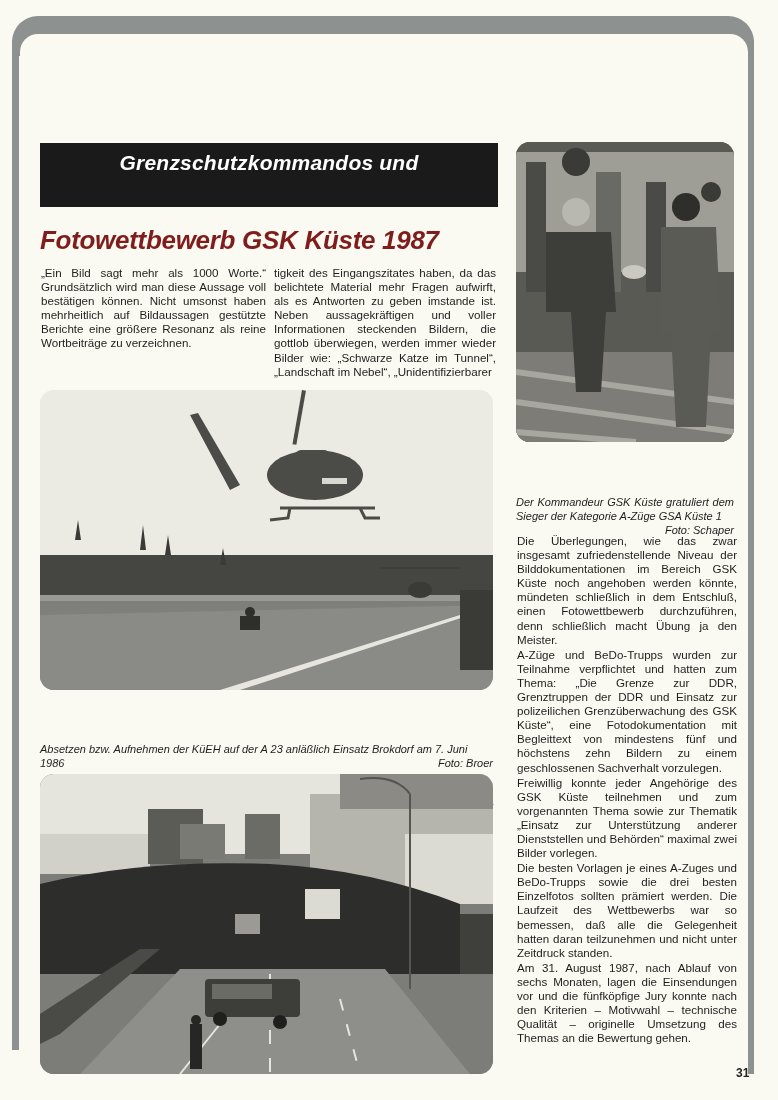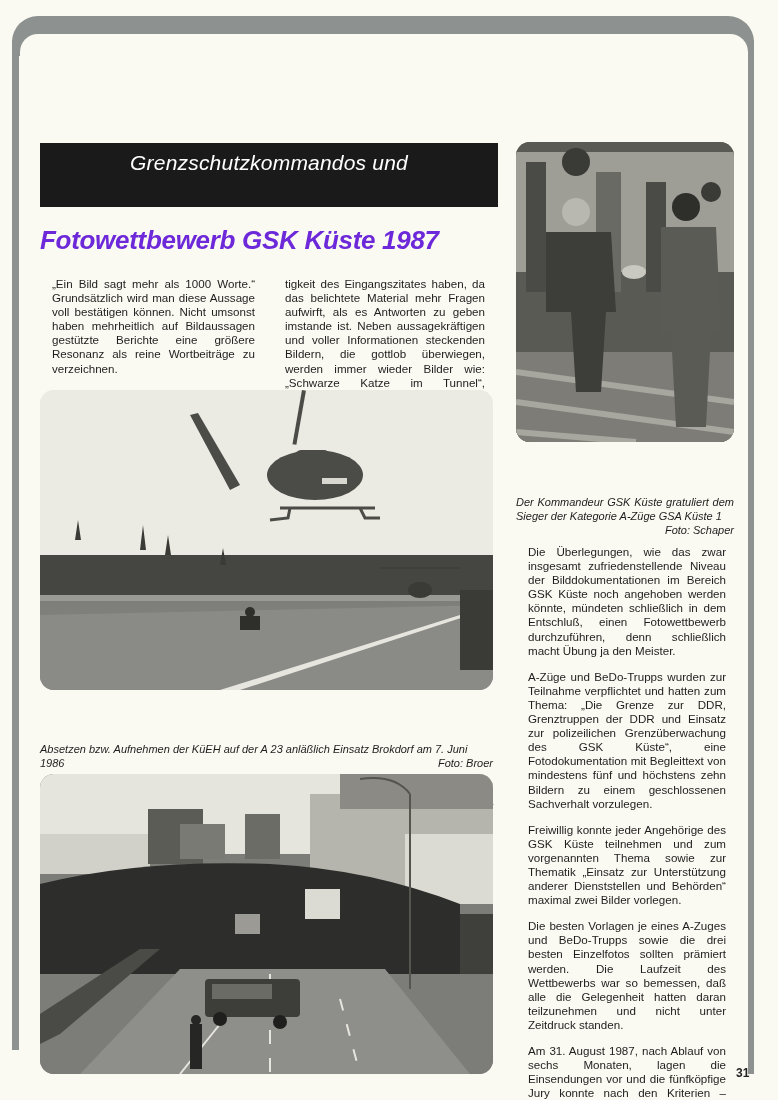--- a/index.html
+++ b/index.html
@@ -16,33 +16,33 @@
   .frame-inner {
     position:absolute; left:20px; top:34px; width:728px; height:40px;
     background:#fbfaf2; border-radius:18px 18px 0 0;
   }
   .frame-left { position:absolute; left:12px; top:40px; width:7px; height:1010px; background:#8d9290; }
   .frame-right { position:absolute; left:748px; top:40px; width:6px; height:1034px; background:#8d9290; }
 
   .section-banner {
     position:absolute; left:40px; top:143px; width:458px; height:64px;
     background:#1a1a1a; color:#fff; text-align:center;
-    font-weight:normal; font-style:italic; font-size:21px; line-height:25px;
+    font-weight:bold; font-style:italic; font-size:21px; line-height:25px;
     padding-top:7px; box-sizing:border-box; letter-spacing:0.2px;
   }
   .article-title {
     position:absolute; left:40px; top:224px; width:470px;
     font-weight:bold; font-style:italic; font-size:26px; line-height:32px;
-    color:#6d28d9; letter-spacing:-0.3px;
+    color:#7f1d1d; letter-spacing:-0.3px;
   }
   .col {
     position:absolute; font-size:11.6px; line-height:14.1px; text-align:justify;
     color:#1d1d1d;
   }
-  .col p { margin:12px; }
+  .col p { margin:1px; }
   .col-a { left:40px; top:265px; width:227px; }
   .col-b { left:273px; top:265px; width:224px; }
   .col-c { left:516px; top:533px; width:222px; }
 
   .photo {
     position:absolute; border-radius:14px; overflow:hidden;
   }
   .photo-heli { left:40px; top:390px; width:453px; height:300px;
     background:
       linear-gradient(180deg, #efeee6 0%, #e6e5dc 45%, #bdbcb2 48%, #3f403c 55%, #4a4b46 58%, #6b6b66 62%, #7d7d79 70%, #8b8b87 100%);

